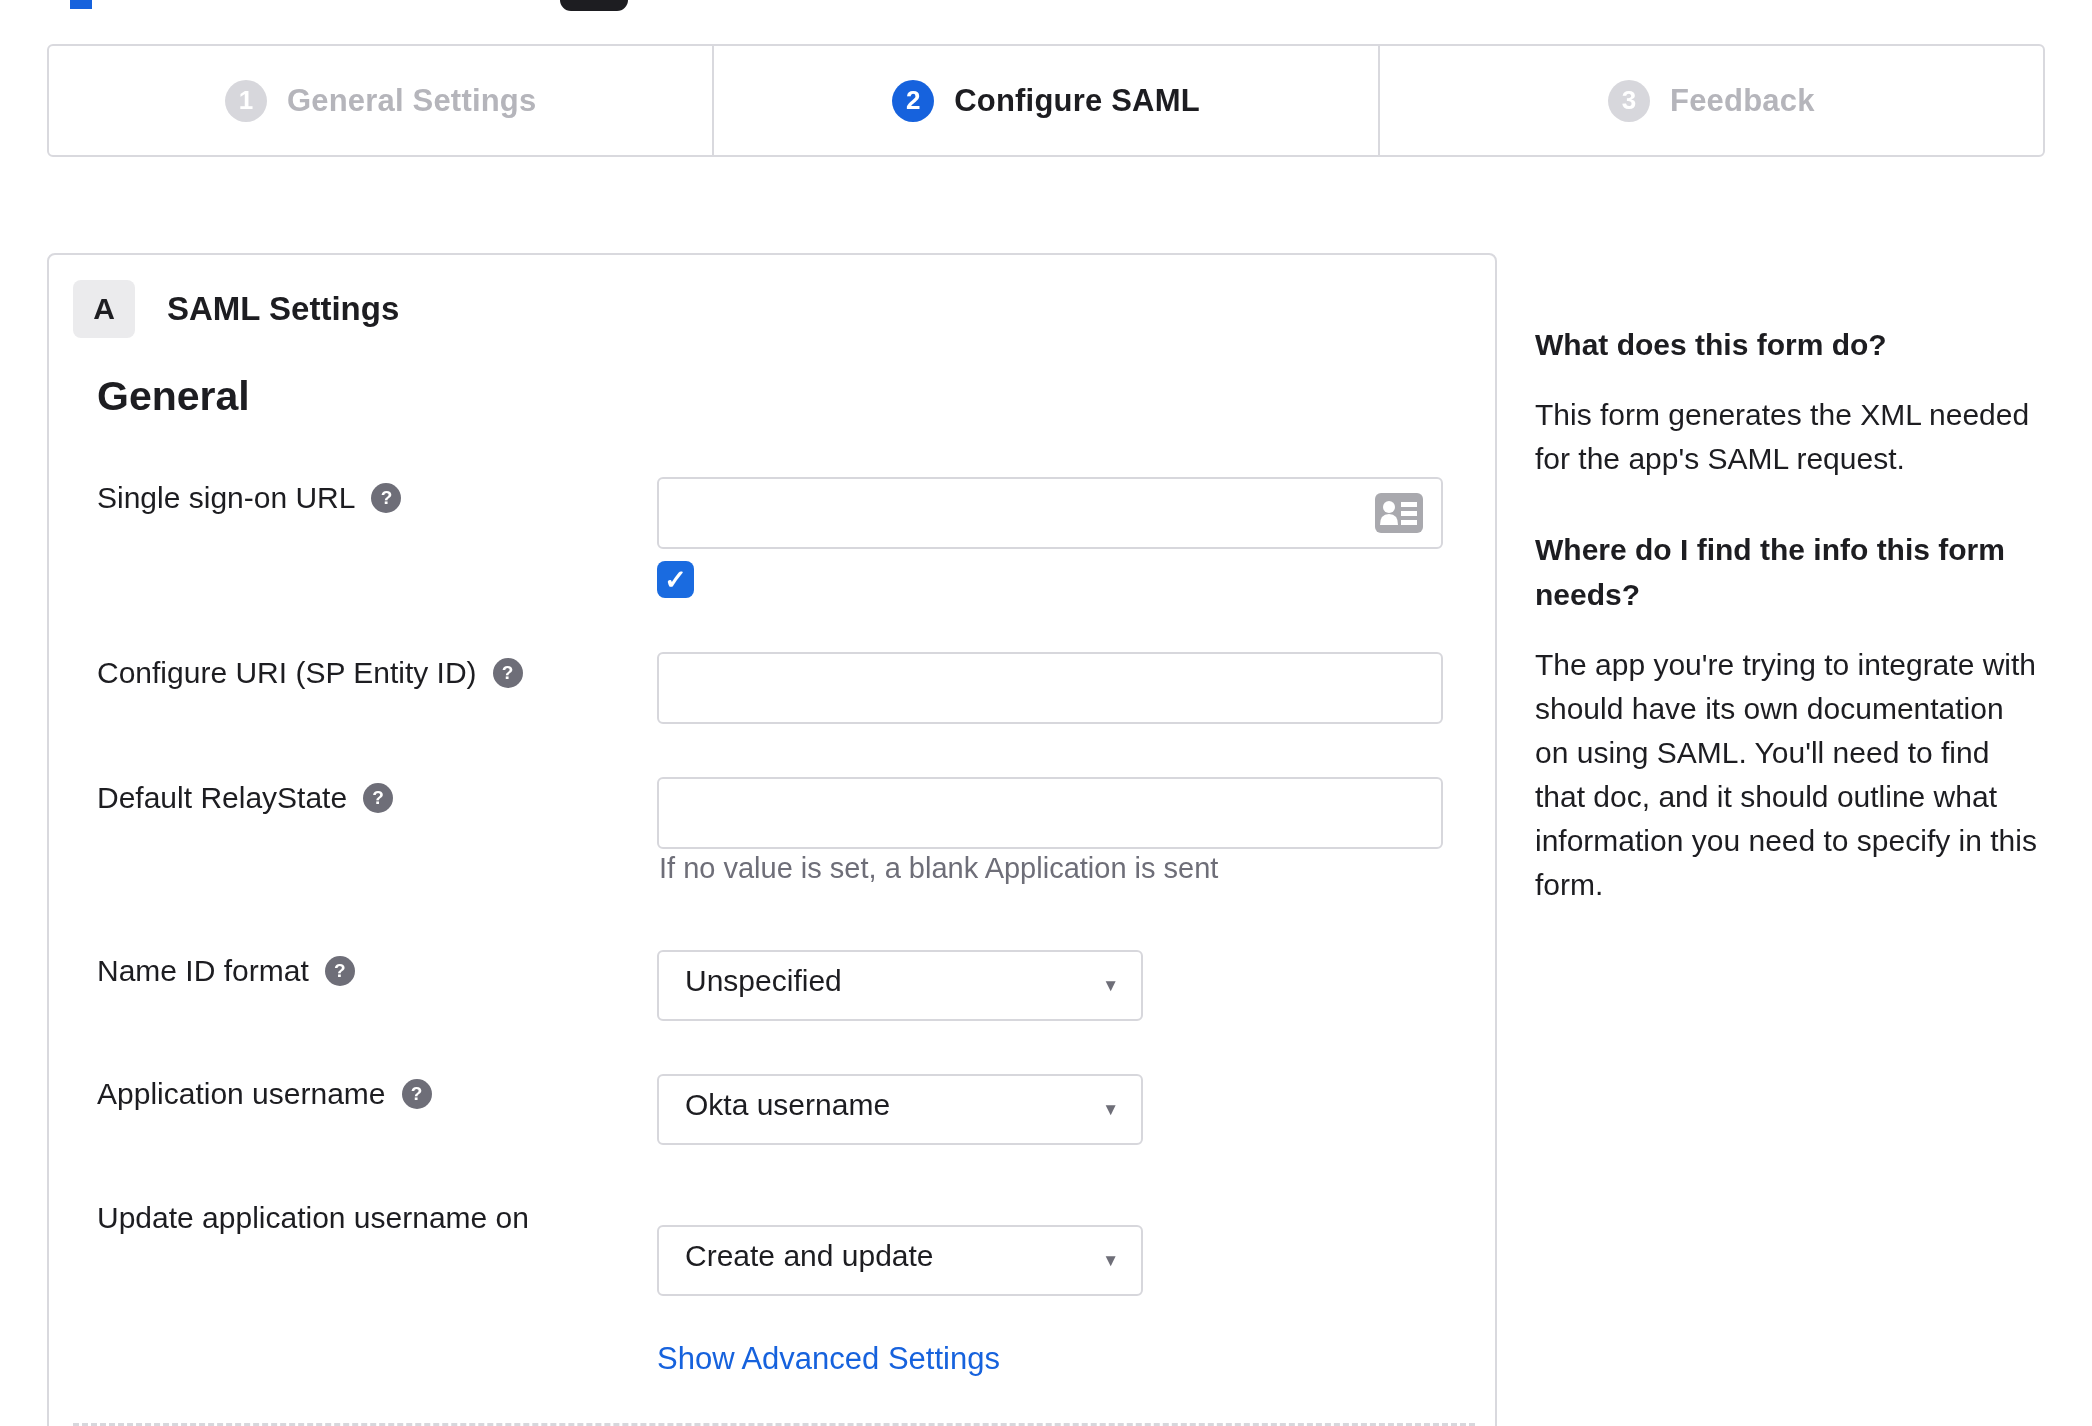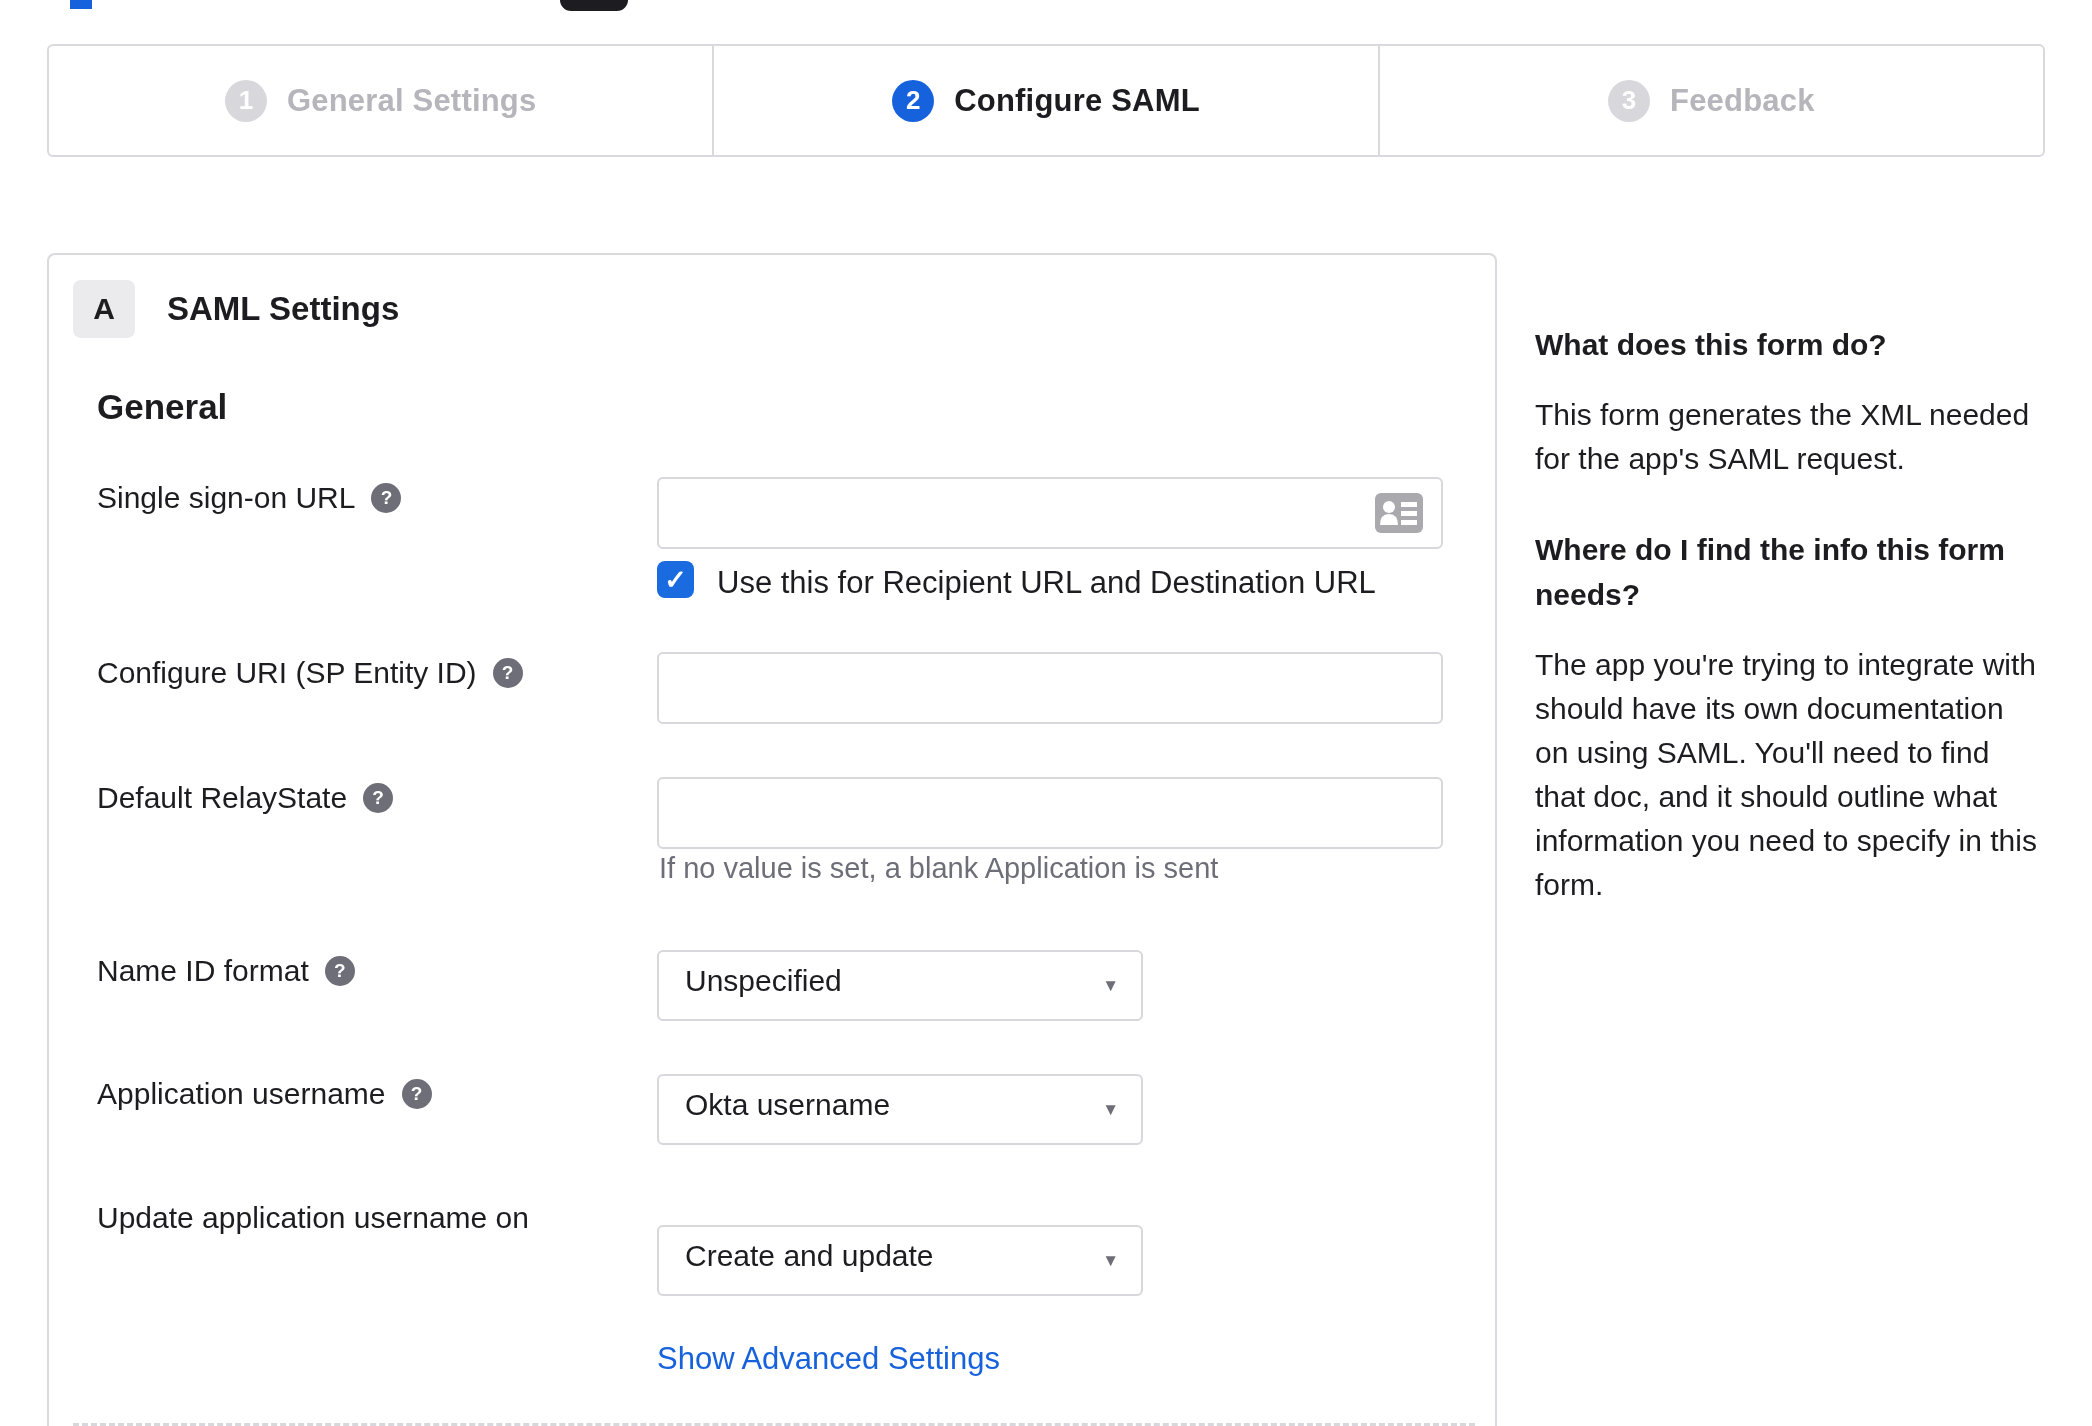--- a/index.html
+++ b/index.html
@@ -23,21 +23,21 @@
   .step.active .step-label { color:#1d1d21; }
 
   
   .panel { position:absolute; left:47px; top:253px; width:1450px; height:1260px;
            border:2px solid #d9d9de; border-radius:8px; background:#ffffff; }
   .badge { position:absolute; left:24px; top:25px; width:62px; height:58px; background:#ebebed;
            border-radius:8px; display:flex; align-items:center; justify-content:center;
            font-size:30px; font-weight:700; color:#1d1d21; }
   .panel-title { position:absolute; left:118px; top:25px; height:58px; display:flex; align-items:center;
                  font-size:33px; font-weight:700; }
-  .group-heading { position:absolute; left:48px; top:132px; font-size:35px; font-weight:700; }
+  .group-heading { position:absolute; left:48px; top:118px; font-size:41px; font-weight:700; }
 
   .field-label { position:absolute; left:48px; display:flex; align-items:center; gap:16px;
                  font-size:30px; color:#1d1d21; white-space:nowrap; }
   .help-icon { width:30px; height:30px; border-radius:50%; background:#6e6e78; color:#ffffff;
                display:flex; align-items:center; justify-content:center;
                font-size:19px; font-weight:700; cursor:pointer; }
 
   .text-input { position:absolute; left:608px; width:786px; height:72px; border:2px solid #d7d7dc;
                 border-radius:6px; background:#ffffff; font-family:"Liberation Sans",sans-serif;
                 font-size:30px; color:#1d1d21; padding:0 80px 0 24px; outline:none; }
@@ -105,21 +105,20 @@
       <circle cx="14" cy="14" r="6" fill="#ffffff"></circle>
       <path d="M5 32 q0 -11 9 -11 q9 0 9 11 z" fill="#ffffff"></path>
       <rect x="26" y="9" width="16" height="5" fill="#ffffff"></rect>
       <rect x="26" y="18" width="16" height="5" fill="#ffffff"></rect>
       <rect x="26" y="27" width="16" height="5" fill="#ffffff"></rect>
     </svg>
 
     <div class="checkbox" style="top:306px;" role="checkbox" aria-checked="true">
       <span>✓</span>
     </div>
-    <label class="checkbox-label" style="top:310px;">Use this for Recipient URL and Destination URL</label>
 
     <div class="field-label" style="top:401px;">
       <span>Configure URI (SP Entity ID)</span>
       <span class="help-icon">?</span>
     </div>
     <input class="text-input" style="top: 397px;" type="text" value="">
 
     <div class="field-label" style="top:526px;">
       <span>Default RelayState</span>
       <span class="help-icon">?</span>

